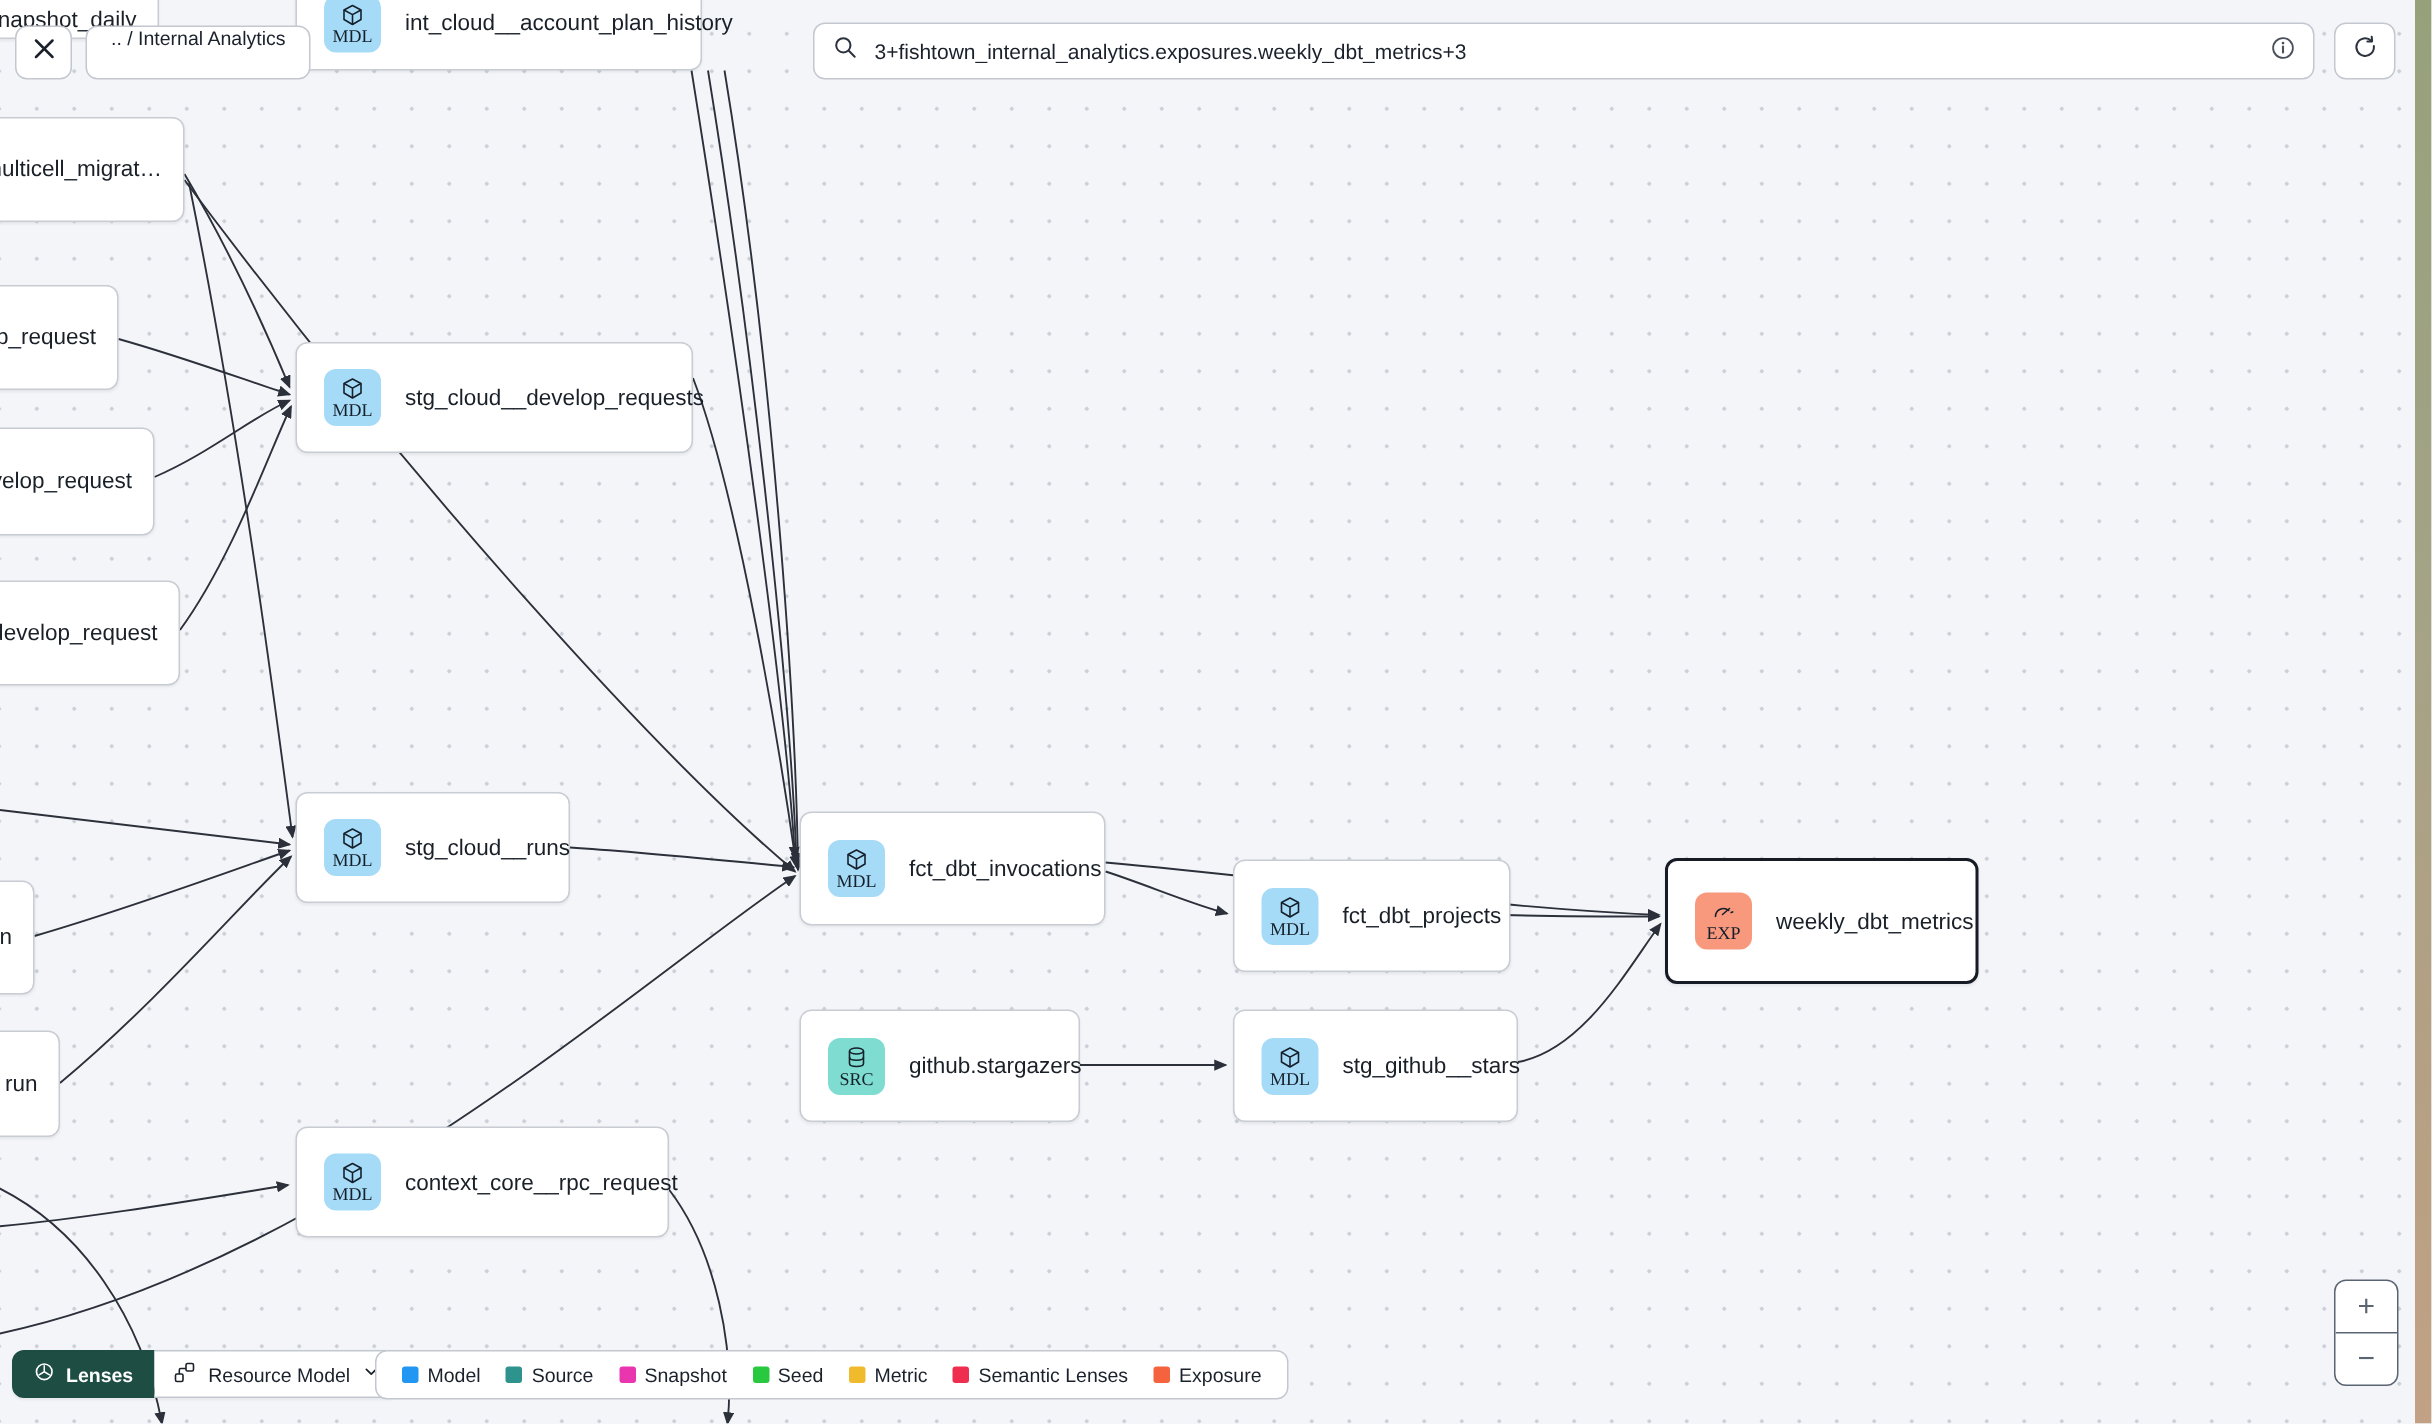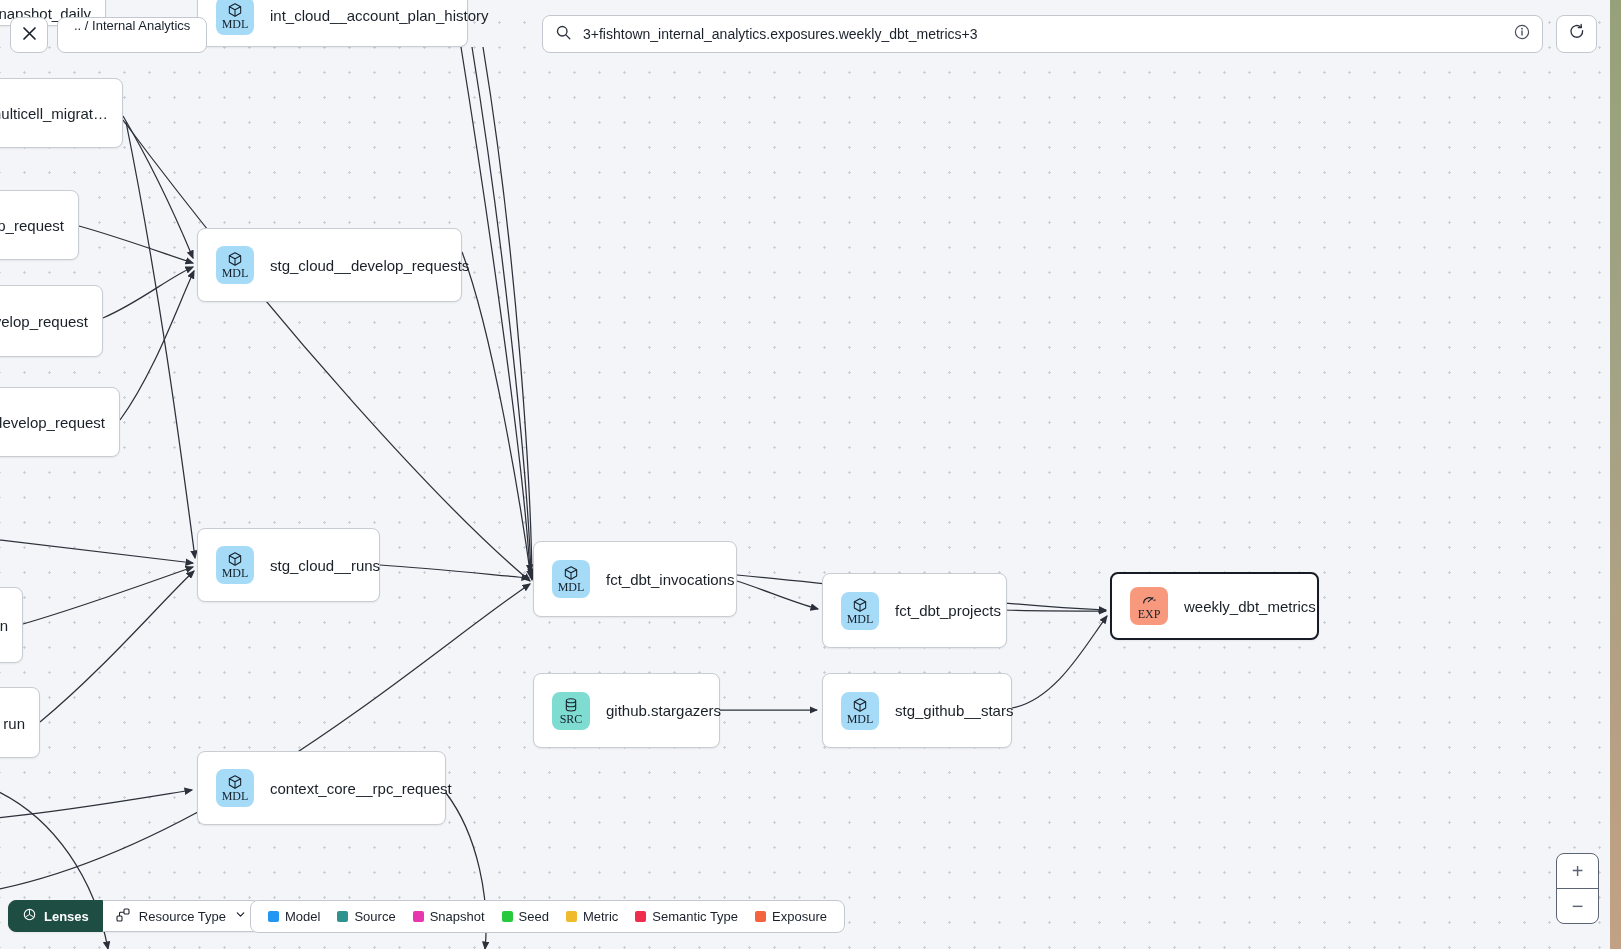--- a/index.html
+++ b/index.html
@@ -205,21 +205,21 @@
     <div class="node" style="left: 822px; top: 673px; width: 190px; height: 75px;">
       <div class="badge" style="background: rgb(166, 219, 248);">
         <svg width="16" height="16" viewBox="0 0 24 24">
           <path d="M12 2.5 L20.5 7 V16.5 L12 21.5 L3.5 16.5 V7 Z" fill="none" stroke="#15202b" stroke-width="1.6" stroke-linejoin="round"></path>
           <path d="M3.5 7 L12 11.6 L20.5 7 M12 11.6 V21.5" fill="none" stroke="#15202b" stroke-width="1.6" stroke-linejoin="round"></path>
         </svg>
         <span class="btxt">MDL</span>
       </div>
       <span class="label">stg_github__stars</span>
     </div>
-    <div class="node selected" style="left: 1110px; top: 572px; width: 209px; height: 68px; align-items: center;">
+    <div class="node selected" style="left: 1110px; top: 572px; width: 209px; height: 84px; align-items: center;">
       <div class="badge" style="background: rgb(248, 153, 126);">
         <svg width="16" height="16" viewBox="0 0 24 24">
           <path d="M4 16.5 a8 8 0 0 1 13.2 -6" fill="none" stroke="#15202b" stroke-width="1.6" stroke-linecap="round"></path>
           <path d="M11 14.5 L18 8.5" stroke="#15202b" stroke-width="1.6" stroke-linecap="round"></path>
           <path d="M19.6 12.5 l1.6 -0.6" stroke="#15202b" stroke-width="1.6" stroke-linecap="round"></path>
         </svg>
         <span class="btxt">EXP</span>
       </div>
       <span class="label">weekly_dbt_metrics</span>
     </div>
@@ -274,21 +274,21 @@
     <span>Lenses</span>
   </div>
   <div id="resource-btn">
     <span class="icon">
       <svg width="16" height="16" viewBox="0 0 24 24">
           <rect x="13.5" y="3" width="7.5" height="7.5" rx="1.5" fill="none" stroke="#1a212b" stroke-width="1.6"></rect>
           <rect x="3" y="13.5" width="7.5" height="7.5" rx="1.5" fill="none" stroke="#1a212b" stroke-width="1.6"></rect>
           <path d="M6.8 13.5 V9.4 a1.4 1.4 0 0 1 1.4 -1.4 H13.5" fill="none" stroke="#1a212b" stroke-width="1.6"></path>
         </svg>
     </span>
-    <span>Resource Type</span>
+    <span>Resource Model</span>
     <span class="icon">
       <svg width="13" height="13" viewBox="0 0 20 20">
           <path d="M5 7.5 L10 12.5 L15 7.5" fill="none" stroke="#1a212b" stroke-width="1.8" stroke-linecap="round" stroke-linejoin="round"></path>
         </svg>
     </span>
   </div>
 </div>
 
 <div id="legend">
     <div class="legend-item">
@@ -306,21 +306,21 @@
     <div class="legend-item">
       <span class="legend-swatch" style="background:#29c93f"></span>
       <span>Seed</span>
     </div>
     <div class="legend-item">
       <span class="legend-swatch" style="background:#efba2c"></span>
       <span>Metric</span>
     </div>
     <div class="legend-item">
       <span class="legend-swatch" style="background:#ee2d4f"></span>
-      <span>Semantic Type</span>
+      <span>Semantic Lenses</span>
     </div>
     <div class="legend-item">
       <span class="legend-swatch" style="background:#f4623e"></span>
       <span>Exposure</span>
     </div>
   </div>
 
 <div id="zoomctl">
   <div class="zbtn">+</div>
   <div class="zdiv"></div>

